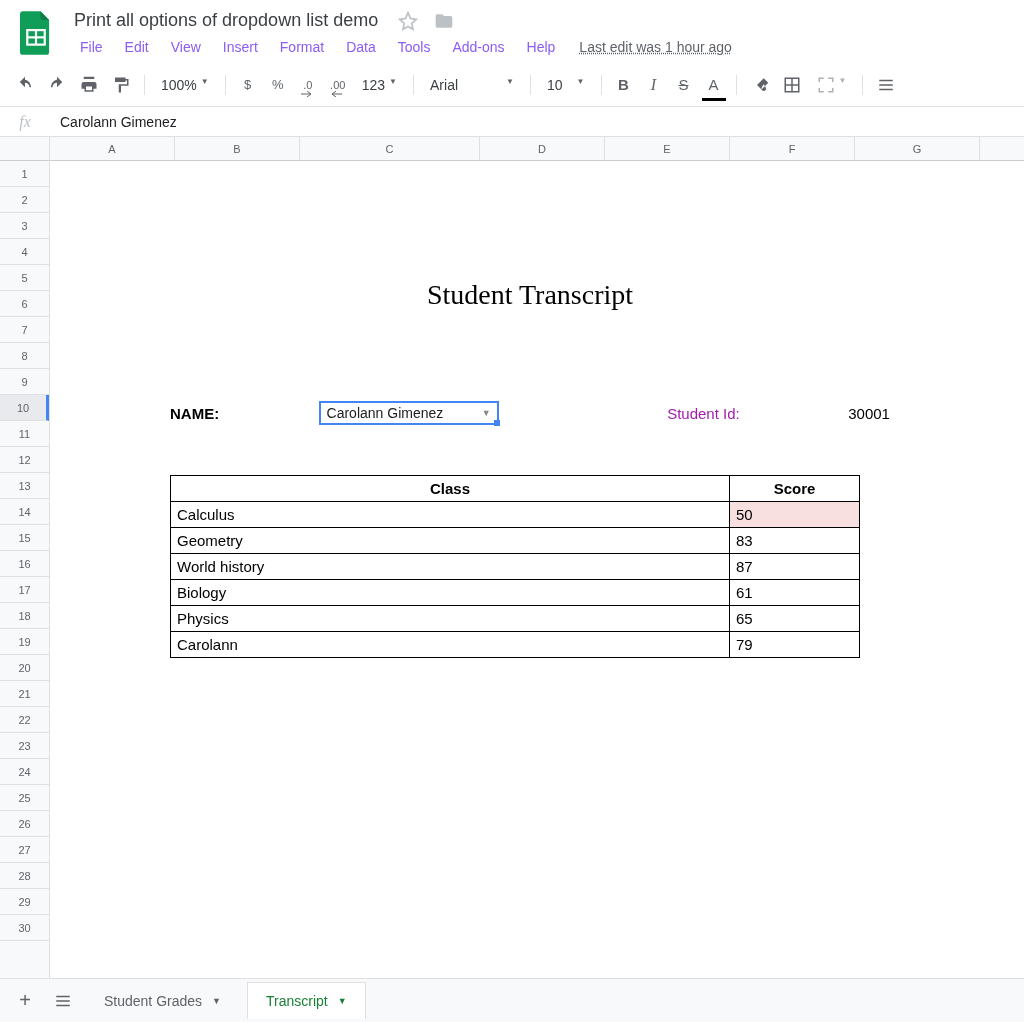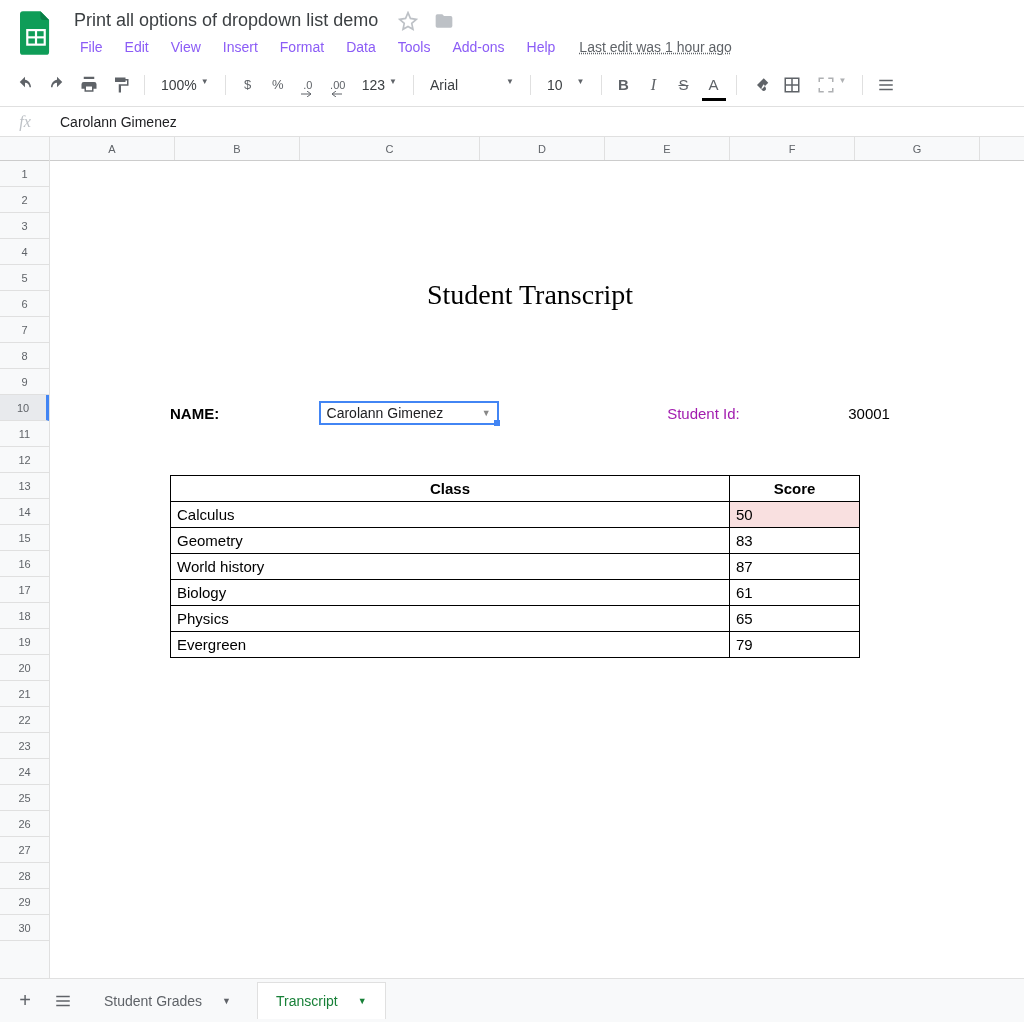--- a/index.html
+++ b/index.html
@@ -60,21 +60,21 @@
 .score-table td.score { width: 130px; }
 .score-table td.low { background: #f9e0e0; }
 
 .footer-info { text-align: right; padding-right: 100px; margin-top: 170px; font-size: 15px; color: #000;}
 .footer-info .school { font-weight: bold; }
 .footer-info .date { margin-top: 6px; }
 
 
 .sheet-tabs { height: 44px; border-top: 1px solid #e0e0e0; display: flex; align-items: center; padding: 0 10px; gap: 8px; background:#f8f9fa; }
 .tab-btn-add, .tab-btn-list { width: 30px; height: 30px; display: flex; align-items: center; justify-content: center; color: #5f6368; cursor: pointer; font-size: 20px; }
-.sheet-tab { padding: 10px 18px; font-size: 14px; color: #5f6368; cursor: pointer; display: flex; align-items: center; gap: 20px; border-radius: 0; }
+.sheet-tab { padding: 10px 18px; font-size: 14px; color: #5f6368; cursor: pointer; display: flex; align-items: center; gap: 10px; border-radius: 0; }
 .sheet-tab.active { background: #fff; color: #188038; font-weight: 500; box-shadow: inset 0 -3px 0 transparent; border-top: 1px solid #e0e0e0; border-left: 1px solid #e0e0e0; border-right: 1px solid #e0e0e0;}
 .sheet-tab .chev { font-size: 9px; }
 
 svg { display: block; }
 </style>
 </head>
 <body>
 
 <div class="header">
   <div class="logo">
@@ -286,21 +286,21 @@
               </tr>
               <tr>
                 <td>Biology</td>
                 <td class="score">61</td>
               </tr>
               <tr>
                 <td>Physics</td>
                 <td class="score">65</td>
               </tr>
               <tr>
-                <td>Evergreen</td>
+                <td>Carolann</td>
                 <td class="score">79</td>
               </tr>
             </tbody>
         </table>
       </div>
     </div>
   </div>
 </div>
 
 <div class="sheet-tabs">

